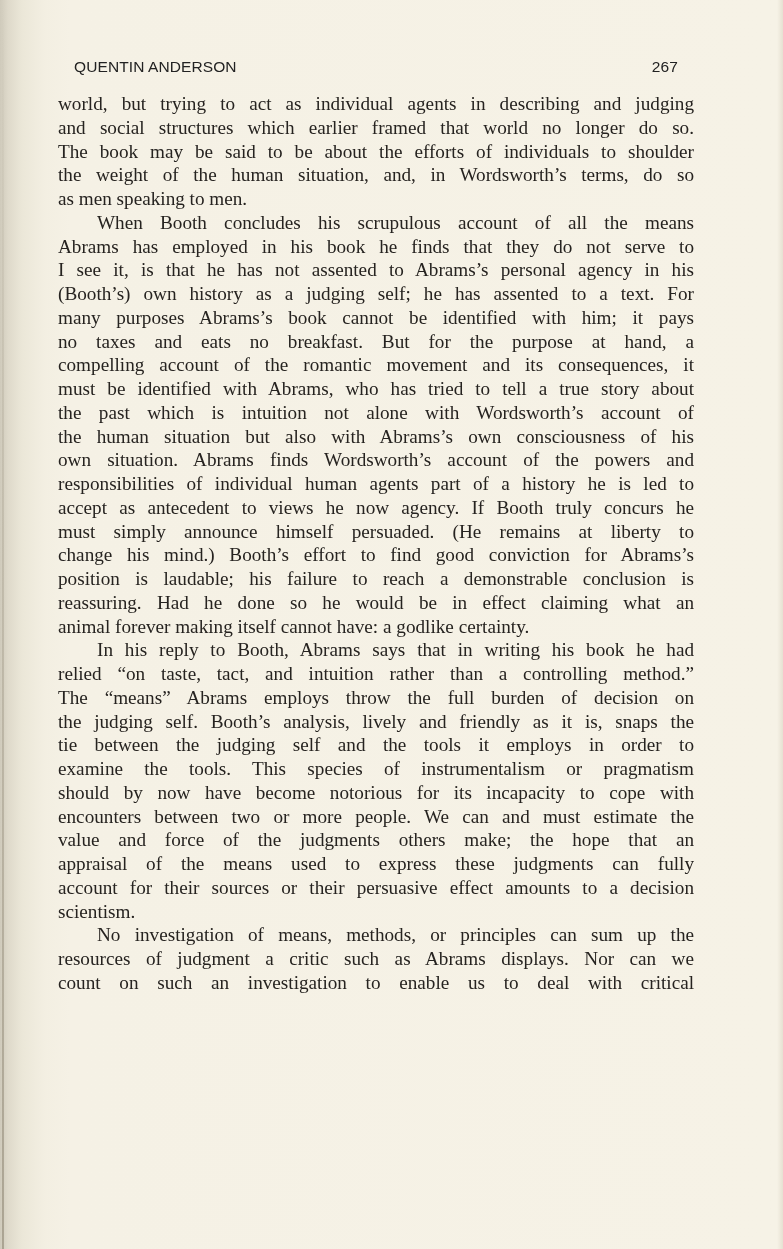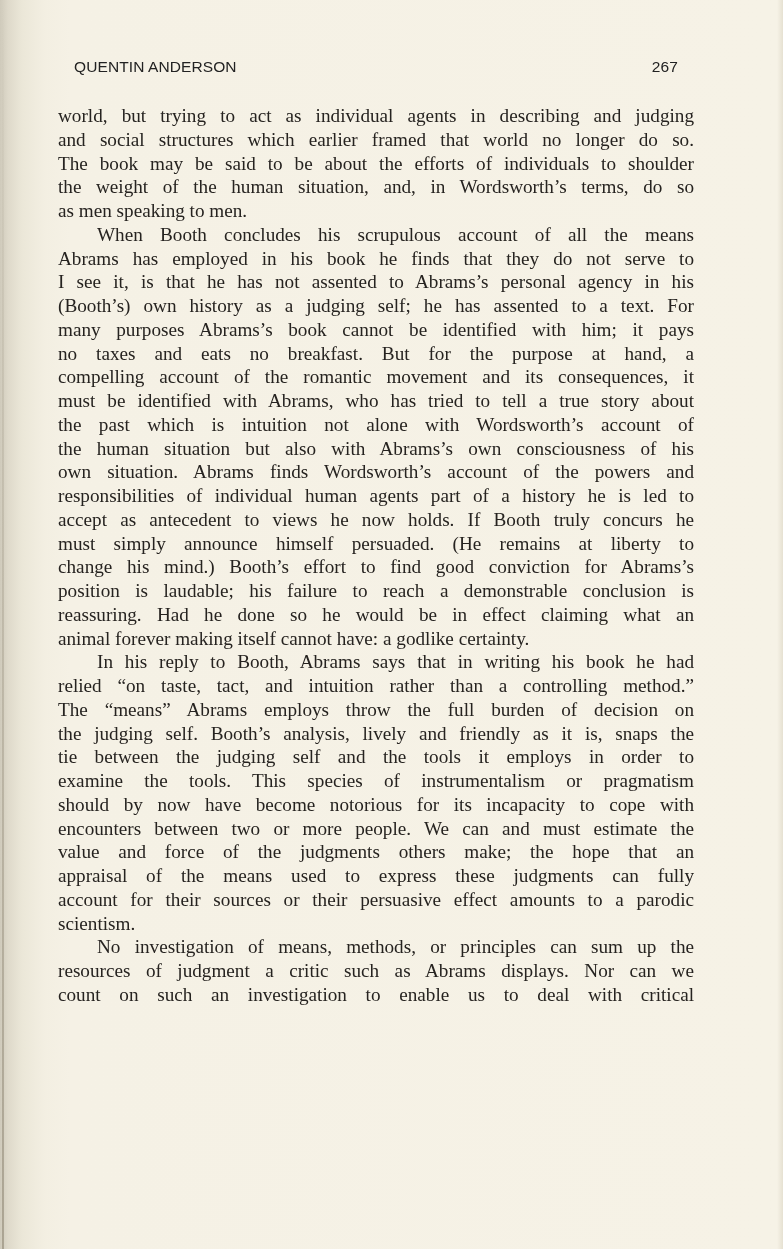--- a/index.html
+++ b/index.html
@@ -24,21 +24,21 @@
   .running-head {
     position: absolute; left: 58px; right: 89px; top: 58px; height: 20px;
     font-family: "Liberation Sans", sans-serif;
     font-size: 15.5px; color: #222; letter-spacing: 0.1px;
   }
   .running-head .author { position: absolute; left: 16px; top: 0; }
   .running-head .folio { position: absolute; right: 16px; top: 0; }
   .body-text {
     position: absolute; left: 58px; top: 92px; width: 636px;
     font-family: "Liberation Serif", serif;
-    font-size: 19.2px; line-height: 23.75px; color: #262320; margin-top: 12px;
+    font-size: 19.2px; line-height: 23.75px; color: #262320;
   }
   .line {
     display: block; white-space: nowrap;
     text-align: justify; text-align-last: justify;
     height: 23.75px;
   }
   .line.last { text-align-last: left; }
   .line.indent { padding-left: 39px; }
 </style>
 </head>
@@ -67,39 +67,39 @@
         <span class="line">I see it, is that he has not assented to Abrams’s personal agency in his</span>
         <span class="line">(Booth’s) own history as a judging self; he has assented to a text. For</span>
         <span class="line">many purposes Abrams’s book cannot be identified with him; it pays</span>
         <span class="line">no taxes and eats no breakfast. But for the purpose at hand, a</span>
         <span class="line">compelling account of the romantic movement and its consequences, it</span>
         <span class="line">must be identified with Abrams, who has tried to tell a true story about</span>
         <span class="line">the past which is intuition not alone with Wordsworth’s account of</span>
         <span class="line">the human situation but also with Abrams’s own consciousness of his</span>
         <span class="line">own situation. Abrams finds Wordsworth’s account of the powers and</span>
         <span class="line">responsibilities of individual human agents part of a history he is led to</span>
-        <span class="line">accept as antecedent to views he now holds. If Booth truly concurs he</span>
+        <span class="line">accept as antecedent to views he now agency. If Booth truly concurs he</span>
         <span class="line">must simply announce himself persuaded. (He remains at liberty to</span>
         <span class="line">change his mind.) Booth’s effort to find good conviction for Abrams’s</span>
         <span class="line">position is laudable; his failure to reach a demonstrable conclusion is</span>
         <span class="line">reassuring. Had he done so he would be in effect claiming what an</span>
         <span class="line last">animal forever making itself cannot have: a godlike certainty.</span>
       </div>
       <div>
         <span class="line indent">In his reply to Booth, Abrams says that in writing his book he had</span>
         <span class="line">relied “on taste, tact, and intuition rather than a controlling method.”</span>
         <span class="line">The “means” Abrams employs throw the full burden of decision on</span>
         <span class="line">the judging self. Booth’s analysis, lively and friendly as it is, snaps the</span>
         <span class="line">tie between the judging self and the tools it employs in order to</span>
         <span class="line">examine the tools. This species of instrumentalism or pragmatism</span>
         <span class="line">should by now have become notorious for its incapacity to cope with</span>
         <span class="line">encounters between two or more people. We can and must estimate the</span>
         <span class="line">value and force of the judgments others make; the hope that an</span>
         <span class="line">appraisal of the means used to express these judgments can fully</span>
-        <span class="line">account for their sources or their persuasive effect amounts to a parodic</span>
+        <span class="line">account for their sources or their persuasive effect amounts to a decision</span>
         <span class="line last">scientism.</span>
       </div>
       <div>
         <span class="line indent">No investigation of means, methods, or principles can sum up the</span>
         <span class="line">resources of judgment a critic such as Abrams displays. Nor can we</span>
         <span class="line">count on such an investigation to enable us to deal with critical</span>
       </div>
     </div>
 </div>
 

